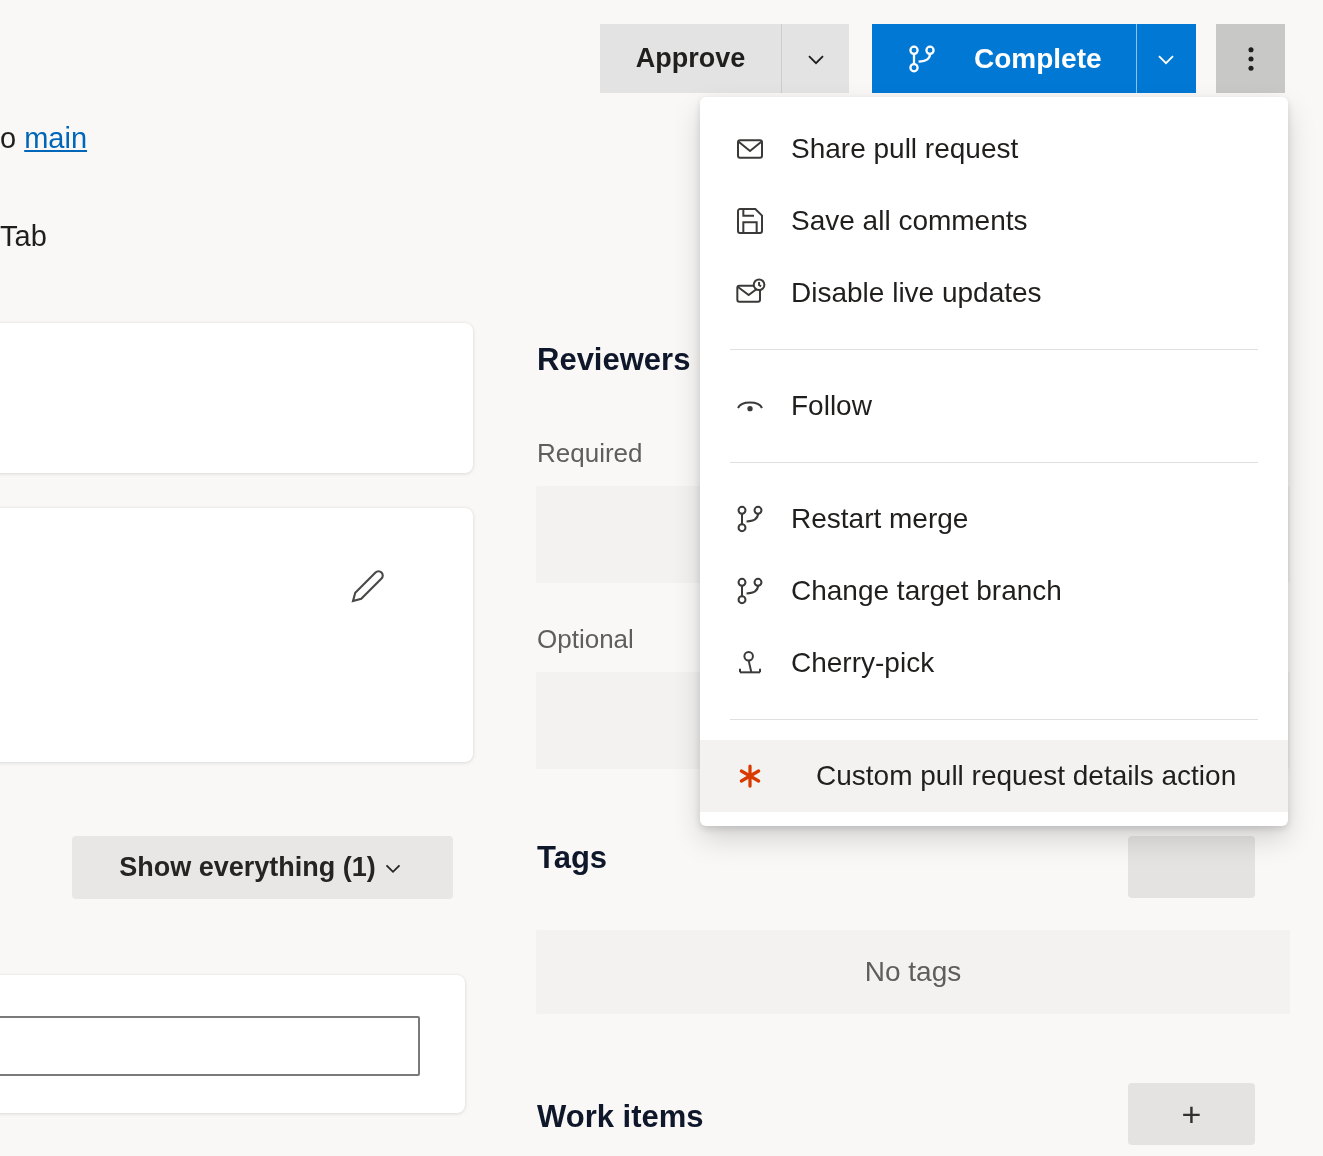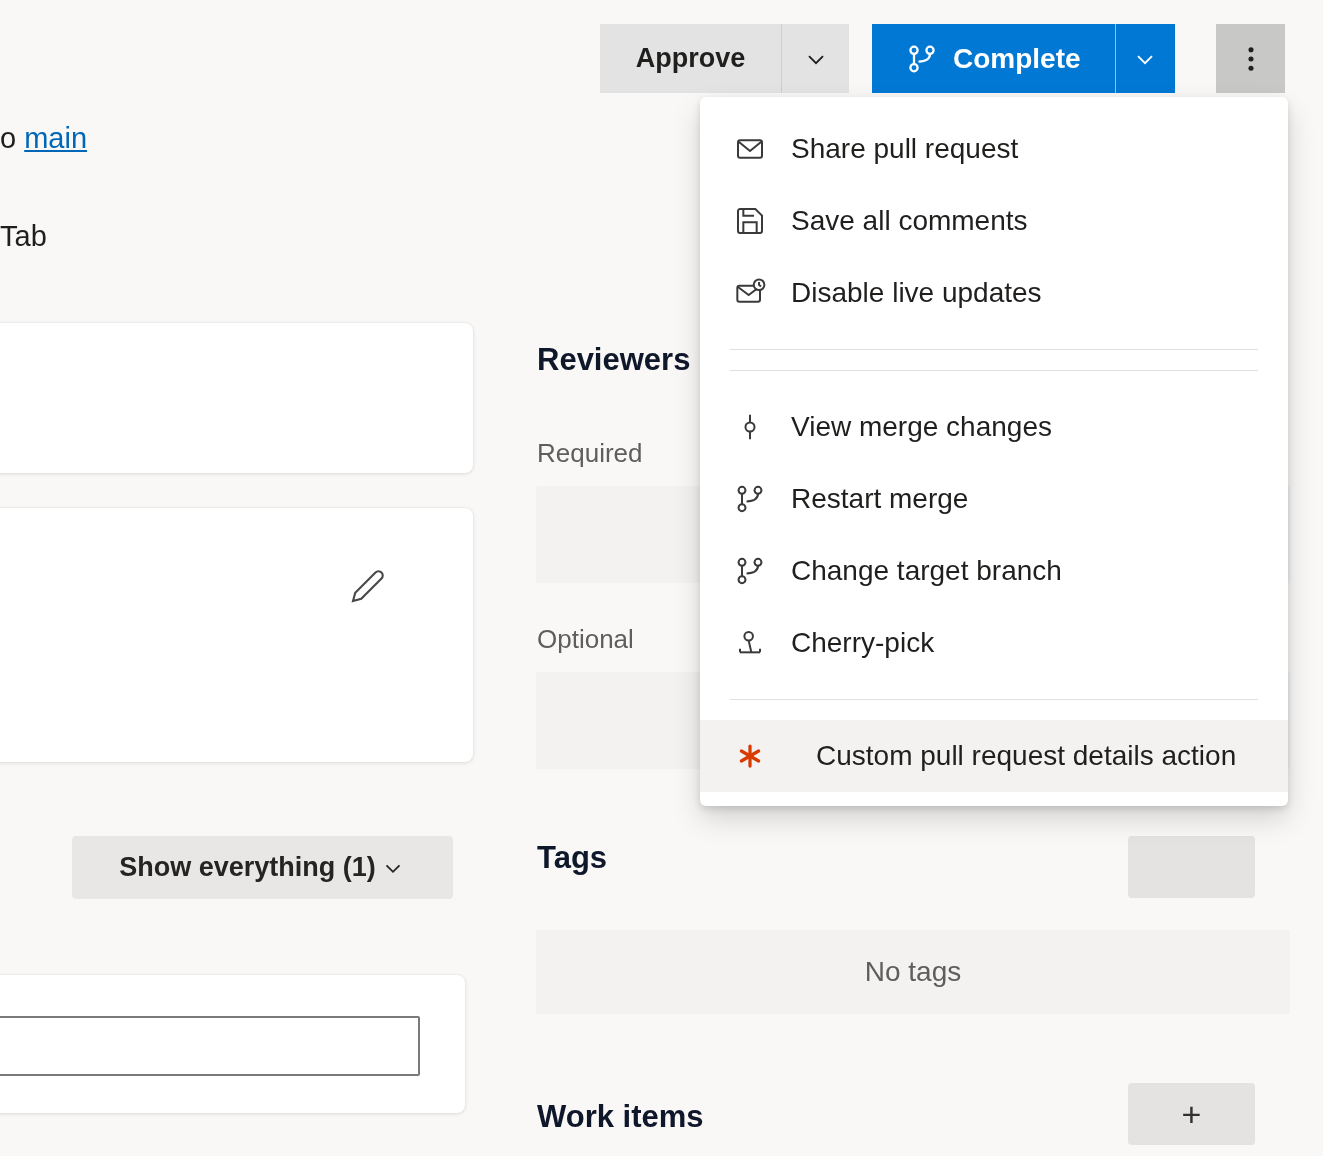--- a/index.html
+++ b/index.html
@@ -19,21 +19,21 @@
   .approve-main {
     width: 181px; background: #e3e3e3; display: flex; align-items: center;
     justify-content: center; font-size: 27px; font-weight: 600; color: #201f1e; cursor: pointer;
   }
   .approve-split {
     width: 68px; background: #e3e3e3; border-left: 1px solid #cfcdcb;
     display: flex; align-items: center; justify-content: center; cursor: pointer;
   }
   .complete-group { left: 872px; top: 24px; height: 69px; display: flex; background: #0078d4; color: #ffffff; }
   .complete-main {
-    display: flex; align-items: center; gap: 15px; padding: 0 34px;
+    display: flex; align-items: center; gap: 36px; padding: 0 34px;
     font-size: 28px; font-weight: 600; cursor: pointer;
   }
   .complete-split {
     width: 60px; border-left: 1px solid rgba(255,255,255,0.55);
     display: flex; align-items: center; justify-content: center; cursor: pointer;
   }
   .more-button {
     left: 1216px; top: 24px; width: 69px; height: 69px; background: #c8c8c6;
     display: flex; align-items: center; justify-content: center; cursor: pointer;
   }
@@ -185,33 +185,32 @@
             <path d="M3 7.5 11 13.5 19 7.5"></path>
             <circle cx="18.8" cy="5.8" r="4" fill="#ffffff"></circle>
             <path d="M18.8 3.8v2.2l1.5 1"></path>
           </svg>
       </span>
       <span class="mi-label">Disable live updates</span>
     </div>
 
     <div class="menu-divider"></div>
 
+    <div class="menu-item">
+      <span class="mi-icon">
+        <svg width="32" height="32" viewBox="0 0 24 24" fill="none" stroke="currentColor" stroke-width="1.5">
+            <path d="M3 13.5c2.6-5.4 15.4-5.4 18 0"></path>
+            <circle cx="12" cy="14" r="2" fill="currentColor" stroke="none"></circle>
+          </svg>
+      </span>
+      <span class="mi-label">Follow</span>
+    </div>
 
     <div class="menu-divider"></div>
 
-    <div class="menu-item">
-      <span class="mi-icon">
-        <svg width="32" height="32" viewBox="0 0 24 24" fill="none" stroke="currentColor" stroke-width="1.5">
-            <circle cx="12" cy="12" r="3.4"></circle>
-            <path d="M12 2.8v5.8"></path>
-            <path d="M12 15.4v5.8"></path>
-          </svg>
-      </span>
-      <span class="mi-label">View merge changes</span>
-    </div>
 
     <div class="menu-item">
       <span class="mi-icon">
         <svg width="32" height="32" viewBox="0 0 24 24" fill="none" stroke="currentColor" stroke-width="1.5">
             <circle cx="6" cy="5.5" r="2.6"></circle>
             <circle cx="18" cy="5.5" r="2.6"></circle>
             <circle cx="6" cy="18.5" r="2.6"></circle>
             <path d="M6 8.1v7.8"></path>
             <path d="M18 8.1c0 4.6-5 5.6-8.6 5.8"></path>
           </svg>

